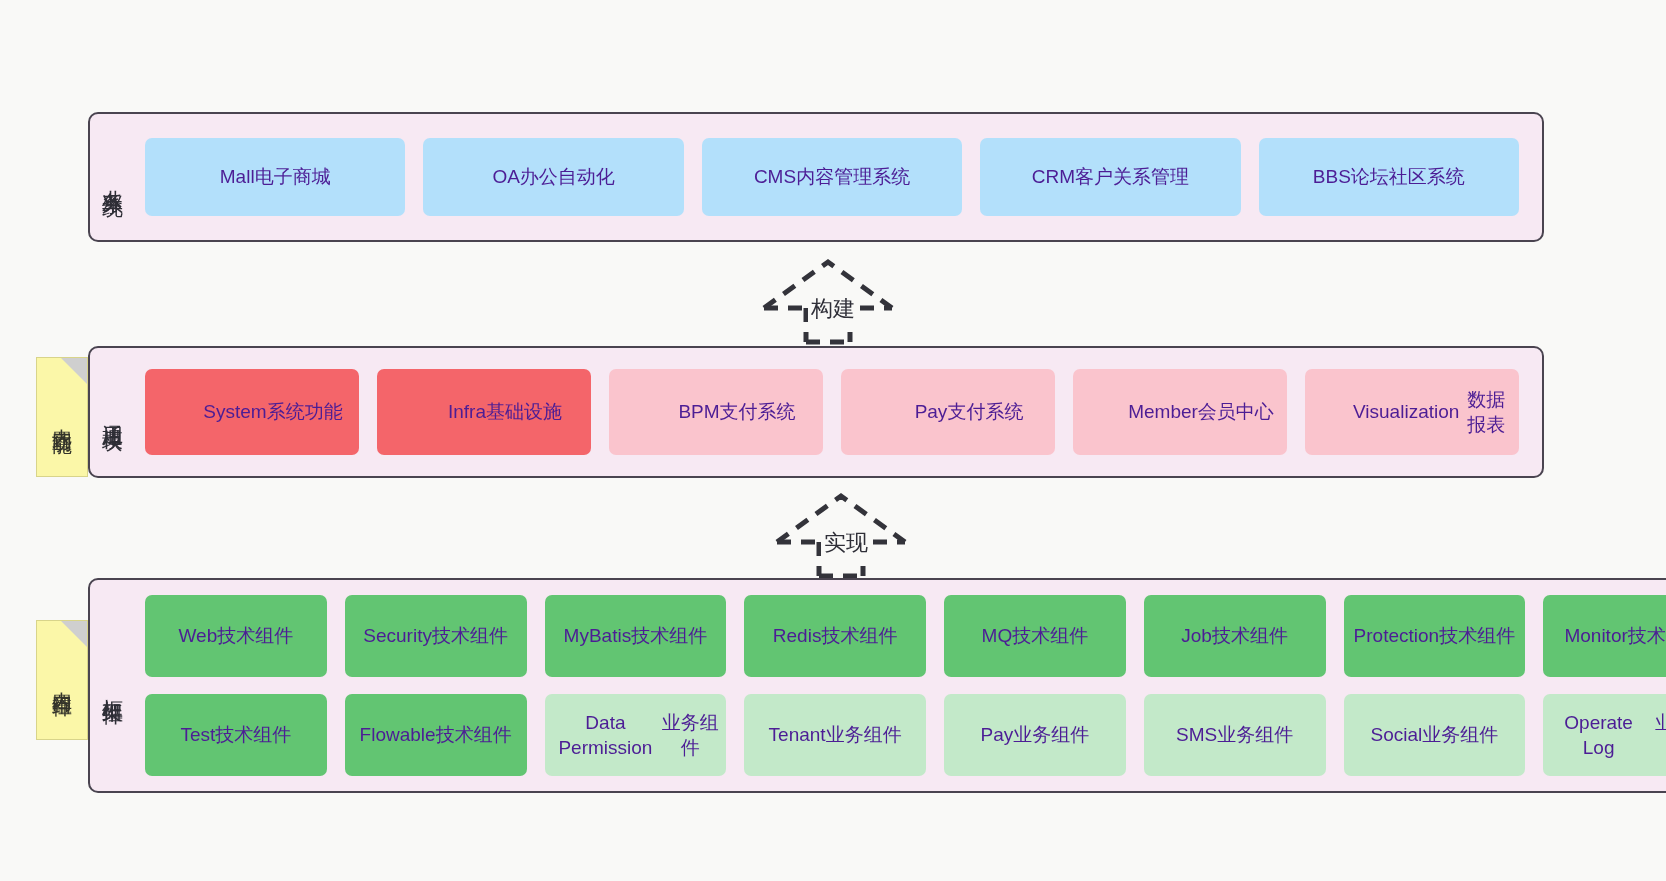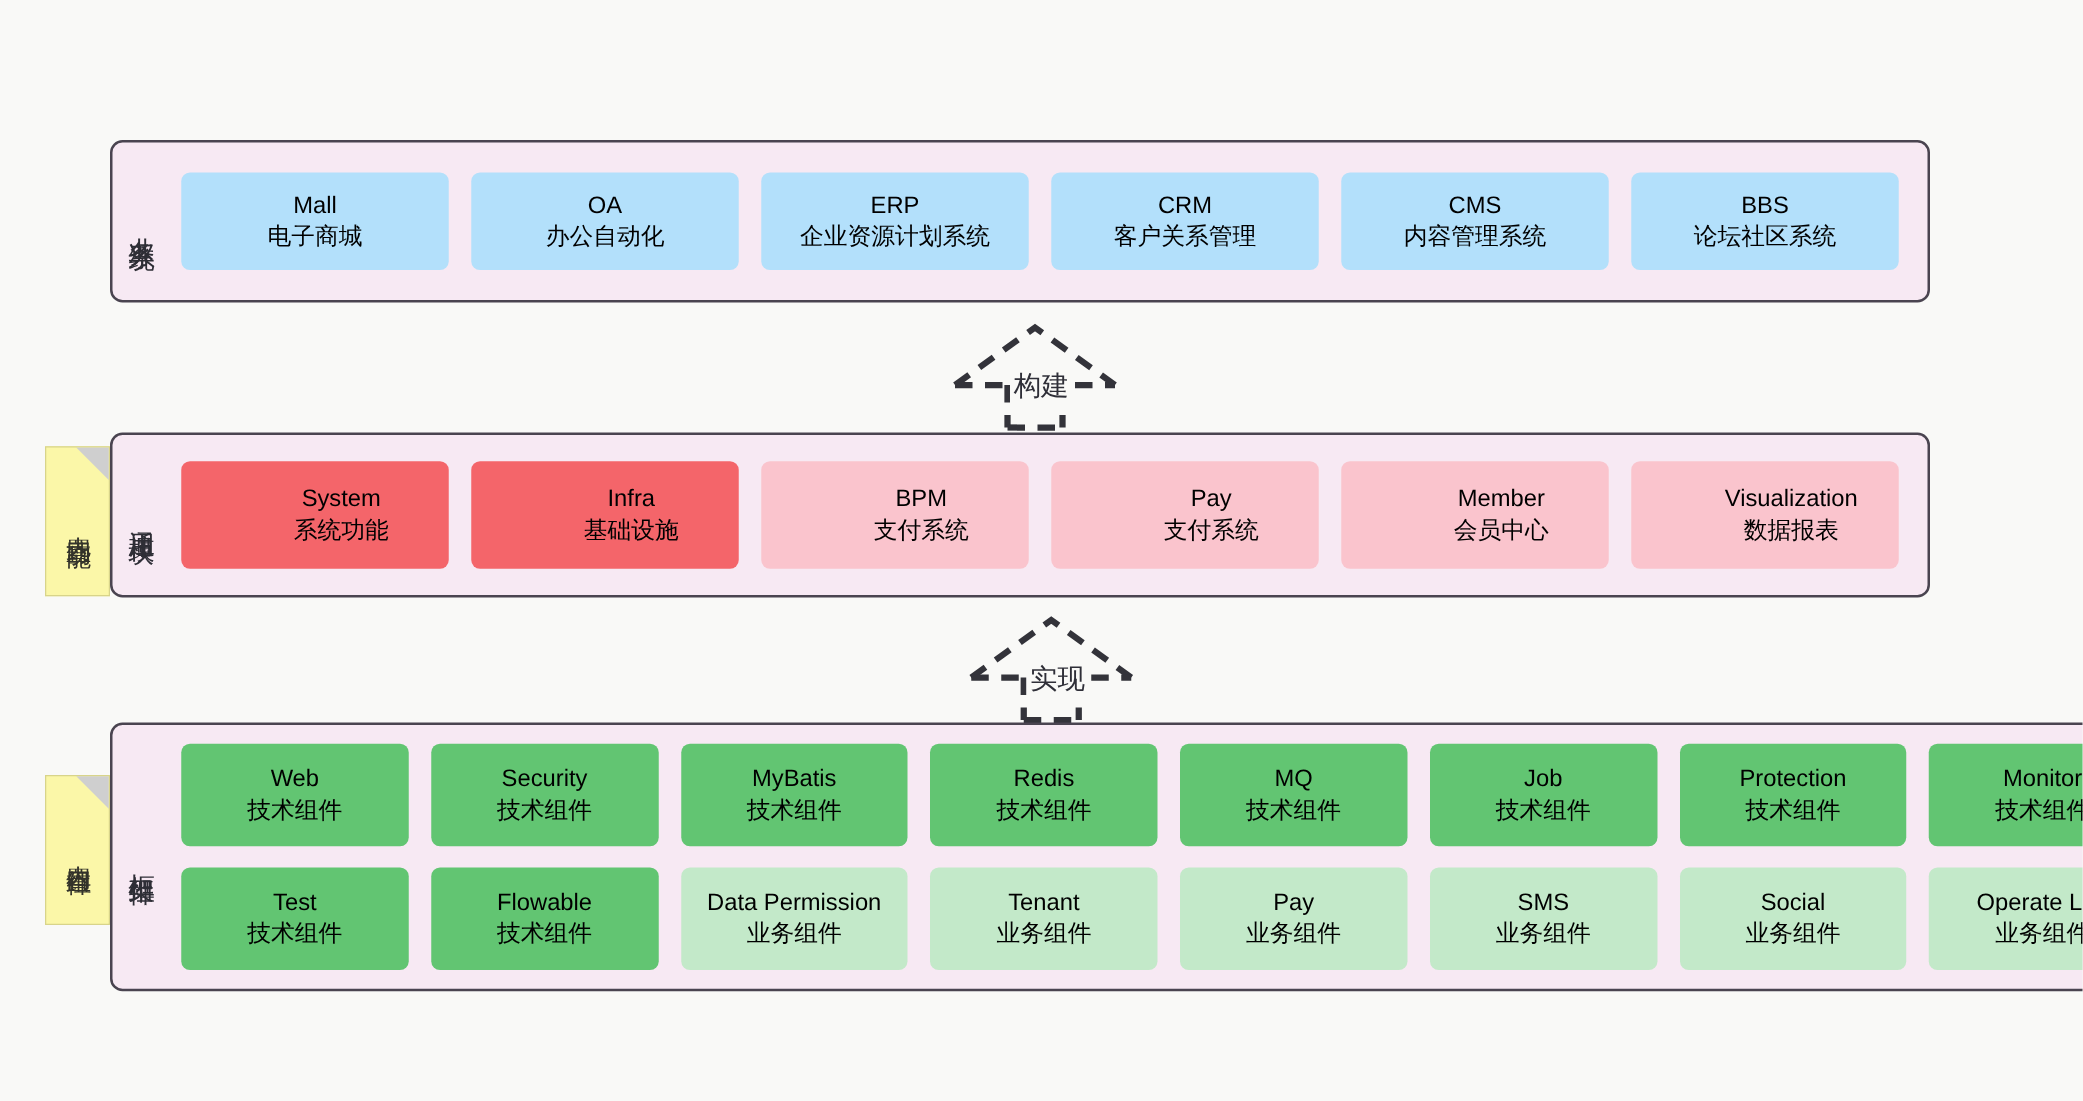--- a/index.html
+++ b/index.html
@@ -70,27 +70,27 @@
     justify-content: center;
     padding: 0 9px;
     box-sizing: border-box;
   }
 
   
   .box {
     width: 100%;
     border-radius: 7px;
     display: flex;
-    flex-direction: column;
+    flex-direction: row;
     align-items: center;
     justify-content: center;
     text-align: center;
     font-size: 19px;
     line-height: 1.32;
-    color: #000000;
+    color: #4c1d95;
     box-sizing: border-box;
     padding: 4px 6px;
   }
   .box .en { display: block; }
   .box .cn { display: block; }
 
   .h-biz   { height: 78px; }
   .h-mod   { height: 86px; padding-left: 48px; }
   .h-fw    { height: 82px; }
 
@@ -159,34 +159,28 @@
             </div>
           </div>
           <div class="cellwrap">
             <div class="box h-biz c-blue">
               <span class="en">OA</span>
               <span class="cn">办公自动化</span>
             </div>
           </div>
           <div class="cellwrap">
             <div class="box h-biz c-blue">
-              <span class="en">ERP</span>
-              <span class="cn">企业资源计划系统</span>
+              <span class="en">CMS</span>
+              <span class="cn">内容管理系统</span>
             </div>
           </div>
           <div class="cellwrap">
             <div class="box h-biz c-blue">
               <span class="en">CRM</span>
               <span class="cn">客户关系管理</span>
-            </div>
-          </div>
-          <div class="cellwrap">
-            <div class="box h-biz c-blue">
-              <span class="en">CMS</span>
-              <span class="cn">内容管理系统</span>
             </div>
           </div>
           <div class="cellwrap">
             <div class="box h-biz c-blue">
               <span class="en">BBS</span>
               <span class="cn">论坛社区系统</span>
             </div>
           </div>
         </div>
     </div>

